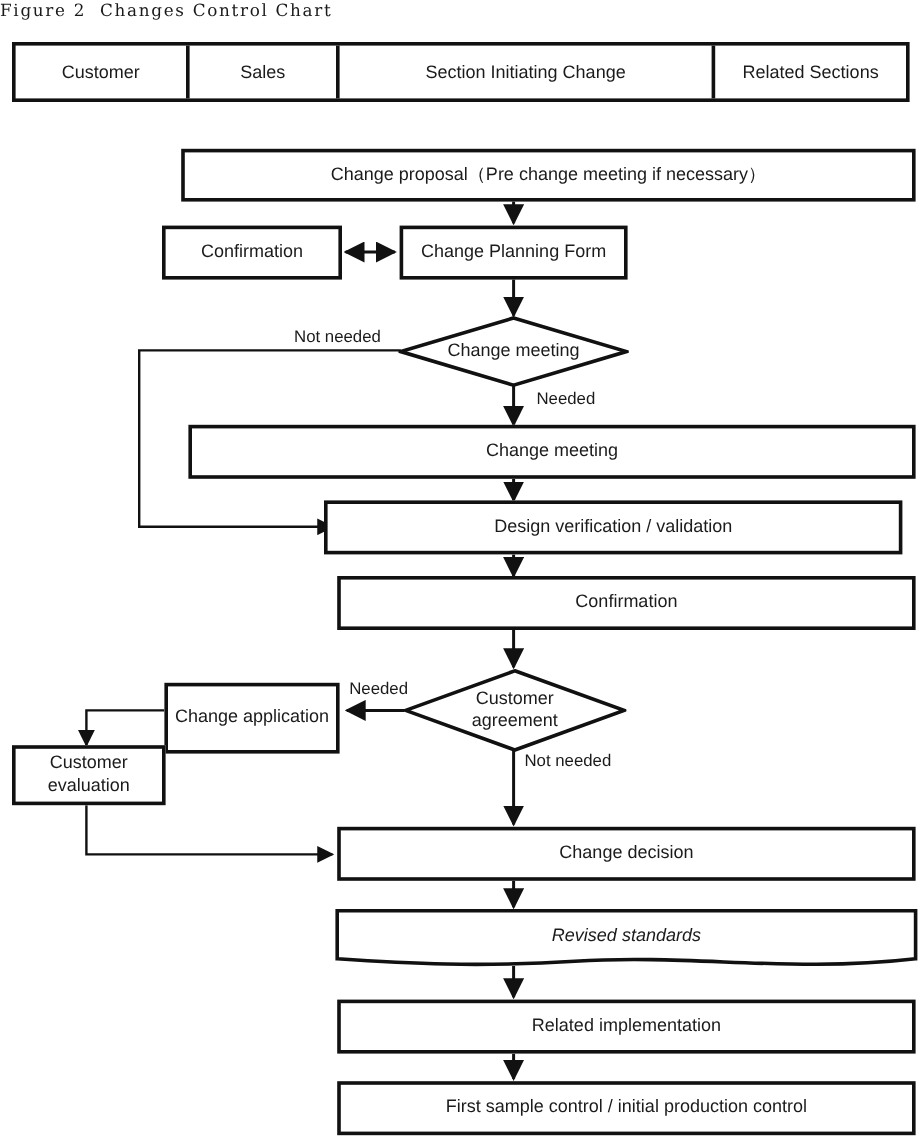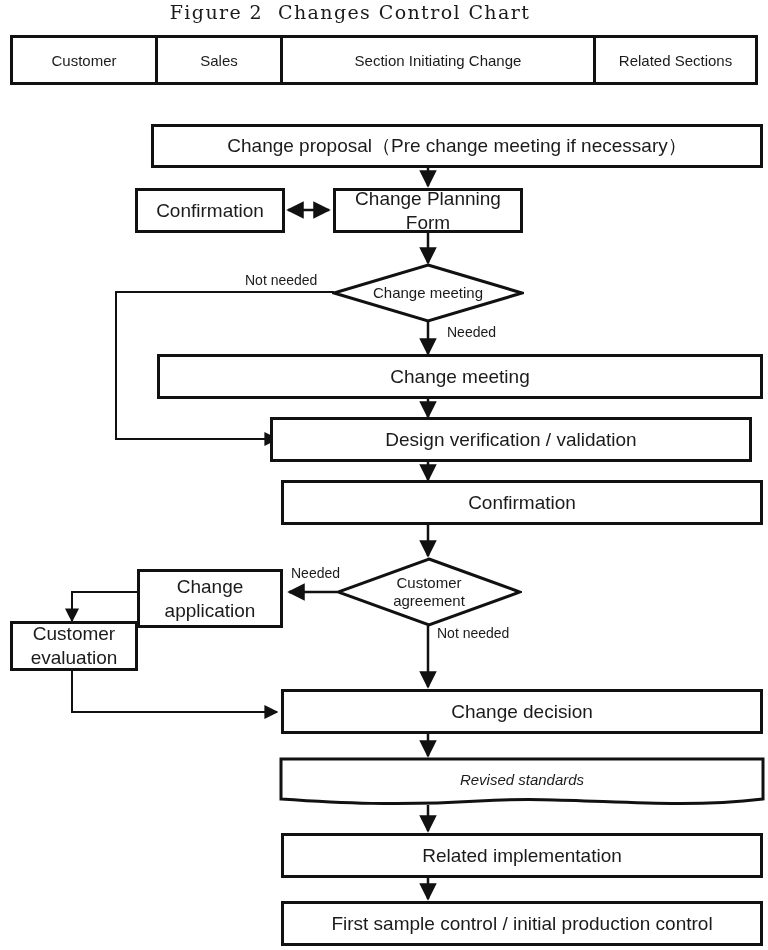--- a/index.html
+++ b/index.html
@@ -19,23 +19,22 @@
     overflow: hidden;
     background: #ffffff;
   }
 
   
   #chart-title {
     position: absolute;
     left: 0;
     top: 1px;
     width: 700px;
-    text-align: center;
     font-family: "DejaVu Serif", "Liberation Serif", serif;
-    font-size: 19px;
+    font-size: 14px;
     letter-spacing: 1.4px;
     color: #1a1a1a;
     white-space: pre;
   }
 
   
   #lane-header {
     position: absolute;
     left: 10px;
     top: 35px;
@@ -61,21 +60,21 @@
   
   .node {
     position: absolute;
     box-sizing: border-box;
     background: #ffffff;
     border: 3px solid #111;
     display: flex;
     align-items: center;
     justify-content: center;
     text-align: center;
-    font-size: 19px;
+    font-size: 15px;
     color: #1b1b1b;
     line-height: 1.25;
     z-index: 3;
   }
 
   
   .doc-node {
     position: absolute;
     z-index: 3;
   }

